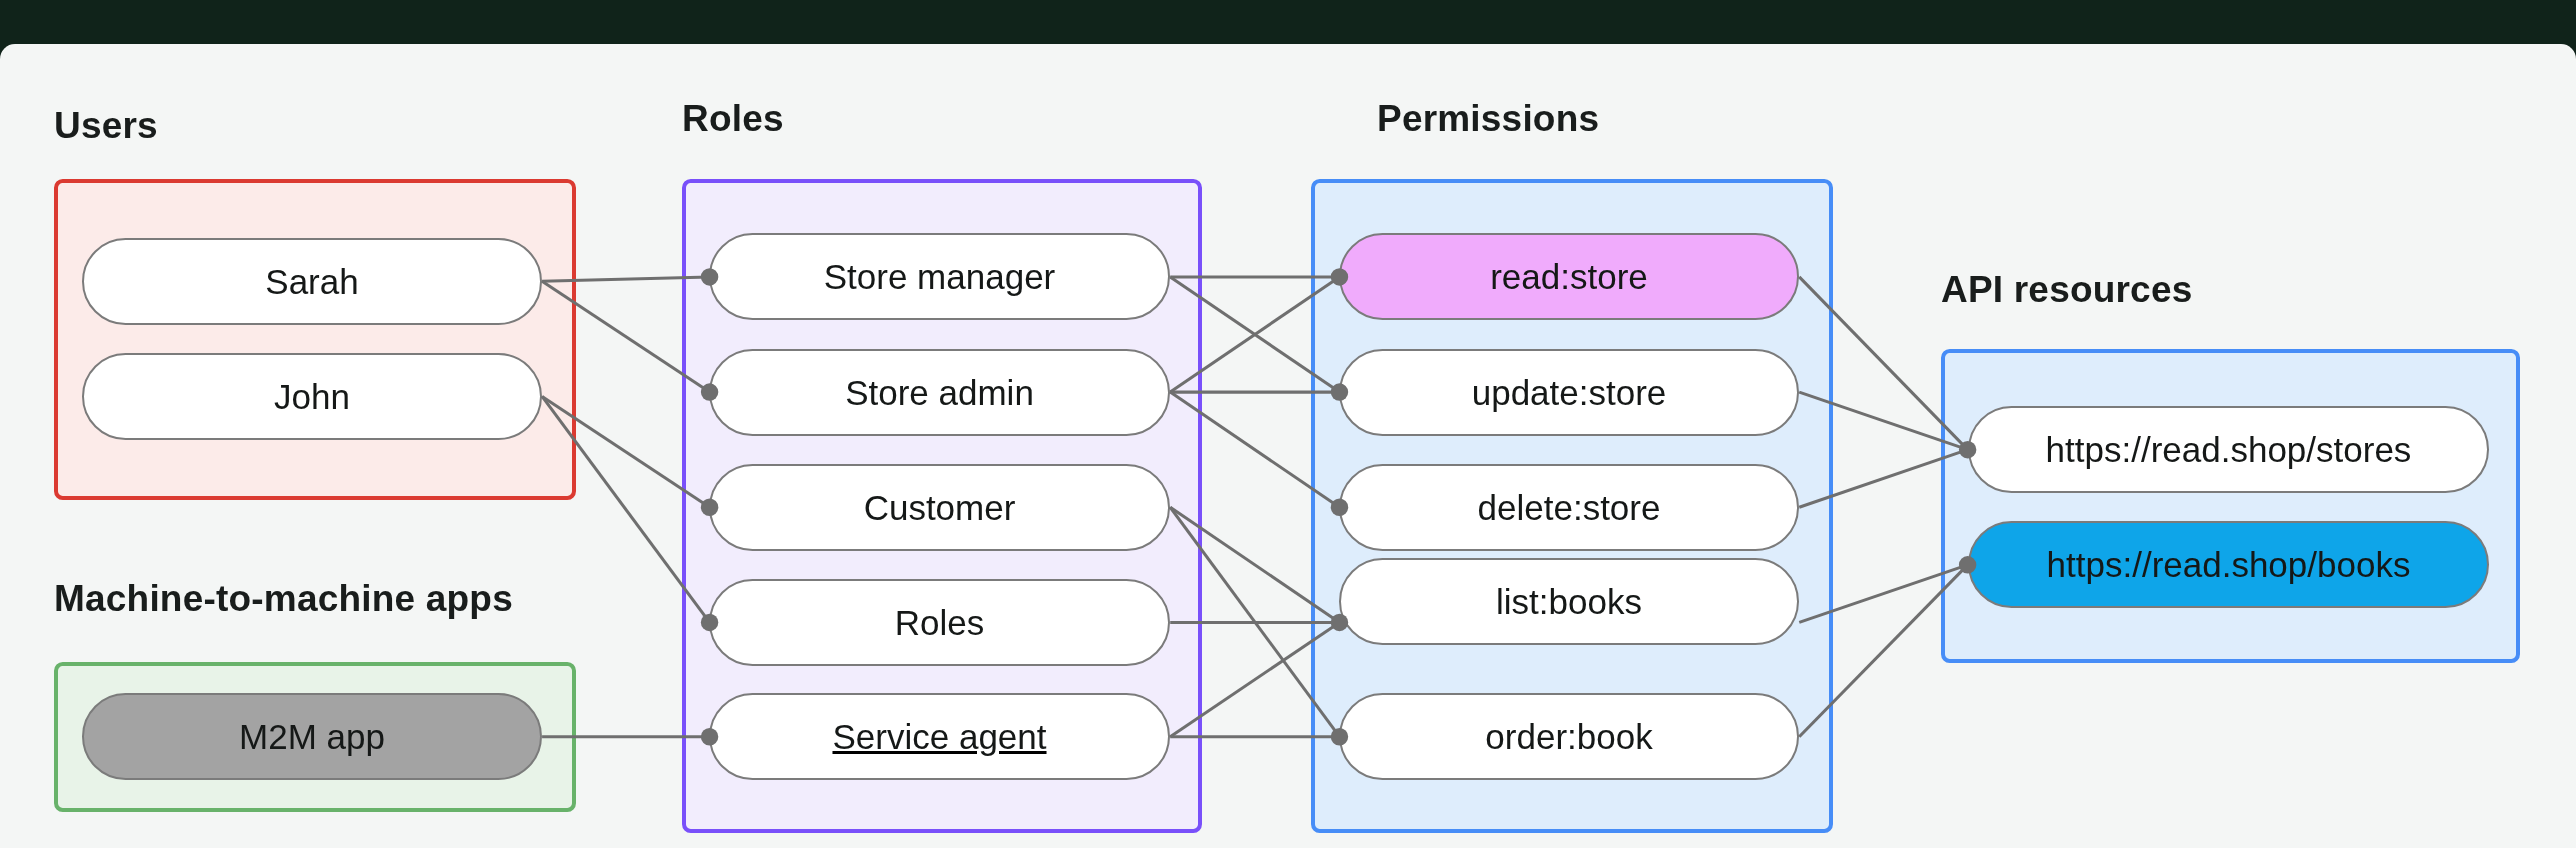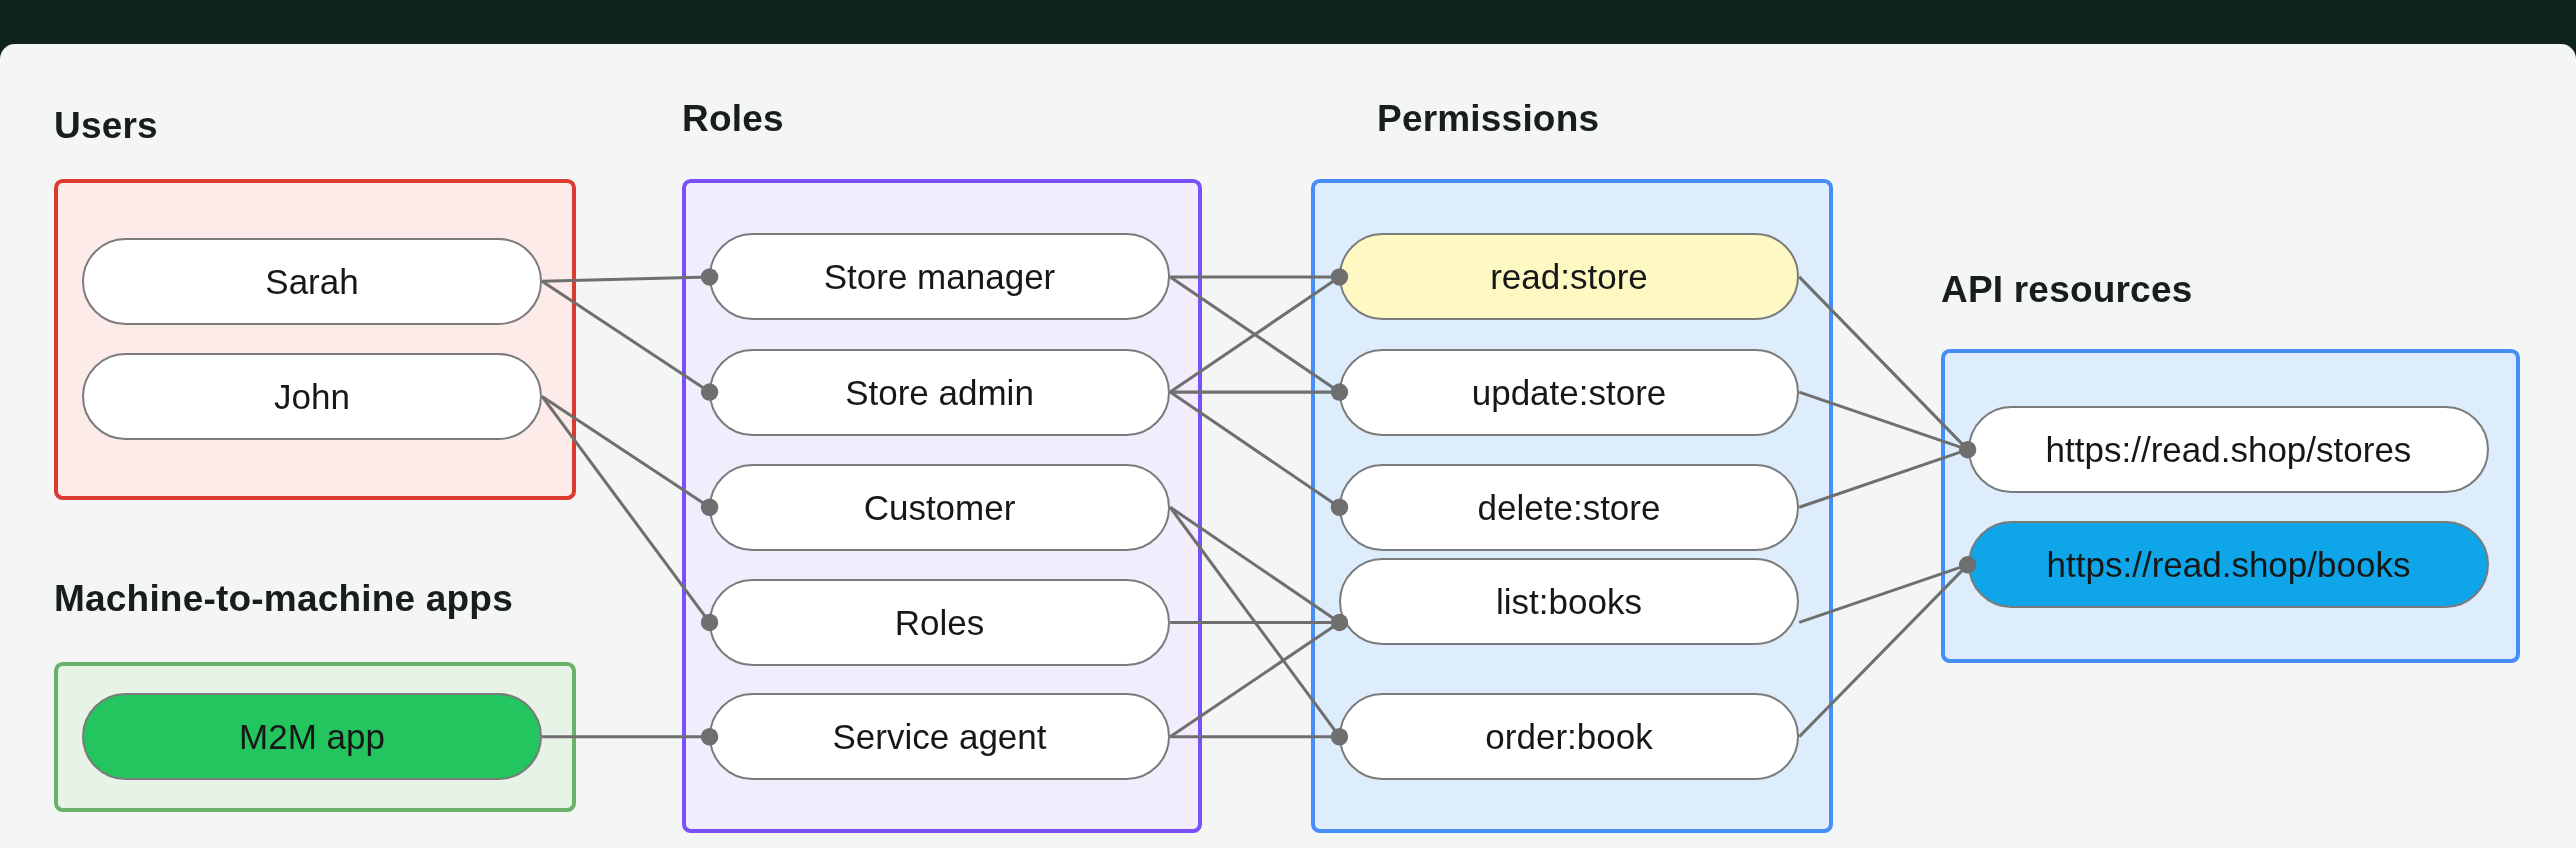--- a/index.html
+++ b/index.html
@@ -75,39 +75,39 @@
     <div class="group-title" style="left: 1377px; top: 54px; color: rgb(25, 29, 28);">Permissions</div>
     <div class="group-box" style="left: 1311px; top: 135px; width: 522px; height: 654px; border-color: rgb(71, 141, 247); background: rgb(222, 237, 252);"></div>
     <div class="group-title" style="left: 1941px; top: 225px; color: rgb(25, 29, 28);">API resources</div>
     <div class="group-box" style="left: 1941px; top: 305px; width: 579px; height: 314px; border-color: rgb(71, 141, 247); background: rgb(222, 237, 252);"></div>
     <div class="node" style="left: 82px; top: 194px; width: 460px; border-color: rgb(123, 123, 123); background: rgb(255, 255, 255);">
       <span>Sarah</span>
     </div>
     <div class="node" style="left: 82px; top: 309px; width: 460px; border-color: rgb(123, 123, 123); background: rgb(255, 255, 255);">
       <span>John</span>
     </div>
-    <div class="node" style="left: 82px; top: 649px; width: 460px; border-color: rgb(123, 123, 123); background: #22c55e;">
+    <div class="node" style="left: 82px; top: 649px; width: 460px; border-color: rgb(123, 123, 123); background: #a3a3a3;">
       <span>M2M app</span>
     </div>
     <div class="node" style="left: 709px; top: 189px; width: 461px; border-color: rgb(123, 123, 123); background: rgb(255, 255, 255);">
       <span>Store manager</span>
     </div>
     <div class="node" style="left: 709px; top: 305px; width: 461px; border-color: rgb(123, 123, 123); background: rgb(255, 255, 255);">
       <span>Store admin</span>
     </div>
     <div class="node" style="left: 709px; top: 420px; width: 461px; border-color: rgb(123, 123, 123); background: rgb(255, 255, 255);">
       <span>Customer</span>
     </div>
     <div class="node" style="left: 709px; top: 535px; width: 461px; border-color: rgb(123, 123, 123); background: rgb(255, 255, 255);">
       <span>Roles</span>
     </div>
-    <div class="node" style="left: 709px; top: 649px; width: 461px; border-color: rgb(123, 123, 123); background: rgb(255, 255, 255);">
+    <div class="node" style="left: 709px; top: 649px; width: 461px; border-color: rgb(123, 123, 123); background: rgb(255, 255, 255); text-decoration: underline;">
       <span>Service agent</span>
     </div>
-    <div class="node" style="left: 1339px; top: 189px; width: 460px; border-color: rgb(123, 123, 123); background: #fef9c3;">
+    <div class="node" style="left: 1339px; top: 189px; width: 460px; border-color: rgb(123, 123, 123); background: #f0abfc;">
       <span>read:store</span>
     </div>
     <div class="node" style="left: 1339px; top: 305px; width: 460px; border-color: rgb(123, 123, 123); background: rgb(255, 255, 255);">
       <span>update:store</span>
     </div>
     <div class="node" style="left: 1339px; top: 420px; width: 460px; border-color: rgb(123, 123, 123); background: rgb(255, 255, 255);">
       <span>delete:store</span>
     </div>
     <div class="node" style="left: 1339px; top: 514px; width: 460px; border-color: rgb(123, 123, 123); background: rgb(255, 255, 255); justify-content: center;">
       <span>list:books</span>

